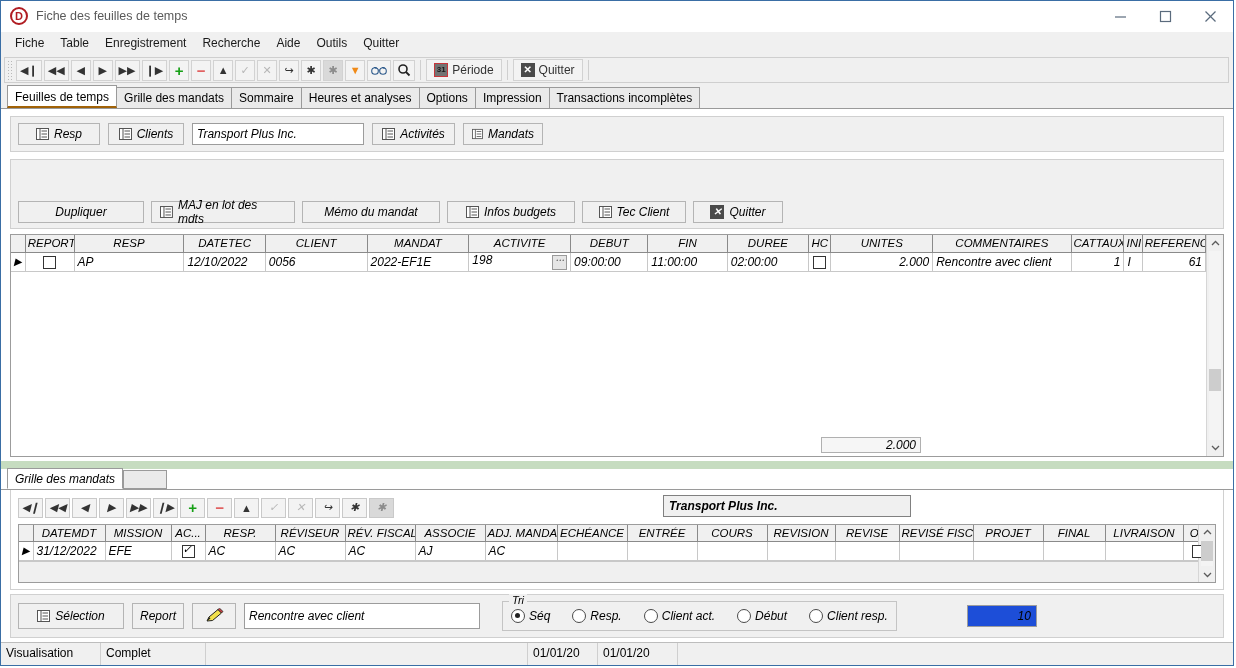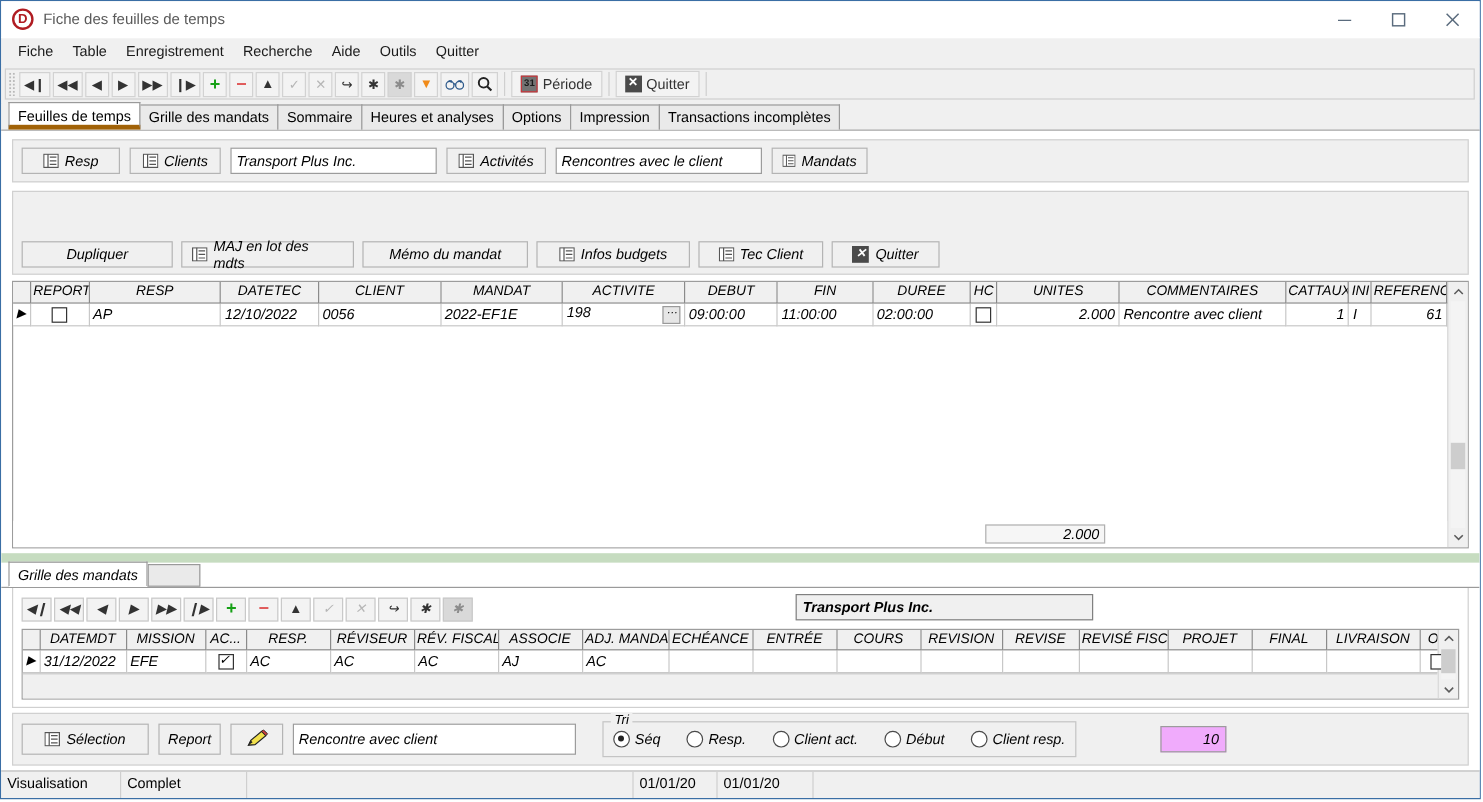--- a/index.html
+++ b/index.html
@@ -115,21 +115,21 @@
     border: 1px solid #9a9a9a; border-bottom: none;
     background: #eaeaea;
     font-size: 12px;
     margin-right: -1px;
     box-sizing: border-box;
   }
   .tab.active {
     background: #ffffff;
     height: 23px; line-height: 22px;
     position: relative; z-index: 2;
-    border-bottom: 4px solid #a16207;
+    border-bottom: 2px solid #a16207;
   }
   
   .page {
     flex: 1; background: #ffffff;
     display: flex; flex-direction: column;
     border-top: none;
     overflow: hidden;
     font-style: italic;
   }
   .panel-border {
@@ -351,22 +351,22 @@
   .radio .dot {
     width: 12px; height: 12px; border-radius: 50%;
     border: 1px solid #4a4a4a; background: #fff;
     display: inline-block; position: relative;
   }
   .radio.sel .dot::after {
     content: ""; position: absolute; left: 2.5px; top: 2.5px;
     width: 5px; height: 5px; border-radius: 50%; background: #222;
   }
   .num-field {
-    width: 55px; height: 22px;
-    border: 1px solid #9c9c9c; background: #f0abfc;
+    width: 70px; height: 22px;
+    border: 1px solid #9c9c9c; background: #1d4ed8;
     font-size: 12px; text-align: right; padding-right: 5px;
     line-height: 21px;
     margin-left: 62px;
     box-sizing: border-box;
   }
   
   .statusbar {
     flex: none;
     height: 22px;
     border-top: 1px solid #bdbdbd;
@@ -503,21 +503,20 @@
         <div class="btn" style="width:83px">
           <svg class="book-ico" width="13" height="12" viewBox="0 0 13 12">
               <rect x="0.5" y="0.5" width="12" height="11" fill="#fff" stroke="#555"></rect>
               <line x1="4" y1="0.5" x2="4" y2="11.5" stroke="#555"></line>
               <line x1="5.5" y1="3" x2="11" y2="3" stroke="#555"></line>
               <line x1="5.5" y1="6" x2="11" y2="6" stroke="#555"></line>
               <line x1="5.5" y1="9" x2="11" y2="9" stroke="#555"></line>
             </svg>
           <span>Activités</span>
         </div>
-        <div class="field" style="width:172px">Rencontres avec le client</div>
         <div class="btn" style="width:80px">
           <svg class="book-ico" width="13" height="12" viewBox="0 0 13 12">
               <rect x="0.5" y="0.5" width="12" height="11" fill="#fff" stroke="#555"></rect>
               <line x1="4" y1="0.5" x2="4" y2="11.5" stroke="#555"></line>
               <line x1="5.5" y1="3" x2="11" y2="3" stroke="#555"></line>
               <line x1="5.5" y1="6" x2="11" y2="6" stroke="#555"></line>
               <line x1="5.5" y1="9" x2="11" y2="9" stroke="#555"></line>
             </svg>
           <span>Mandats</span>
         </div>

